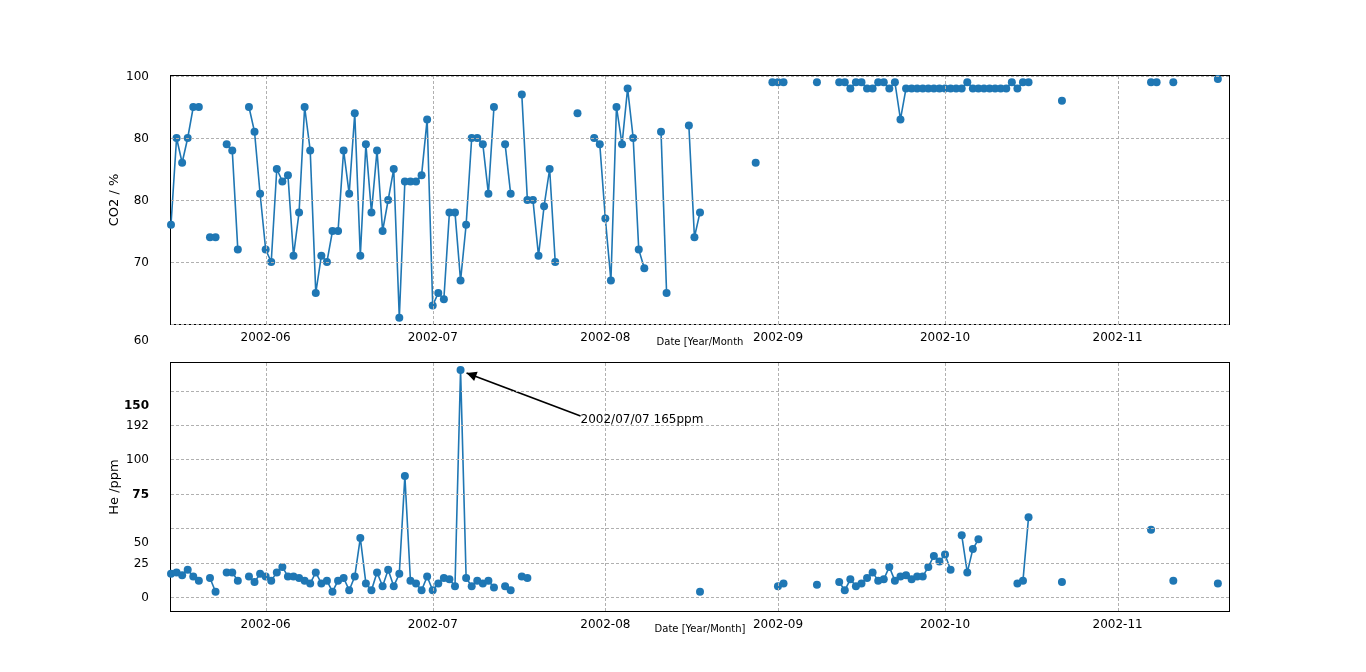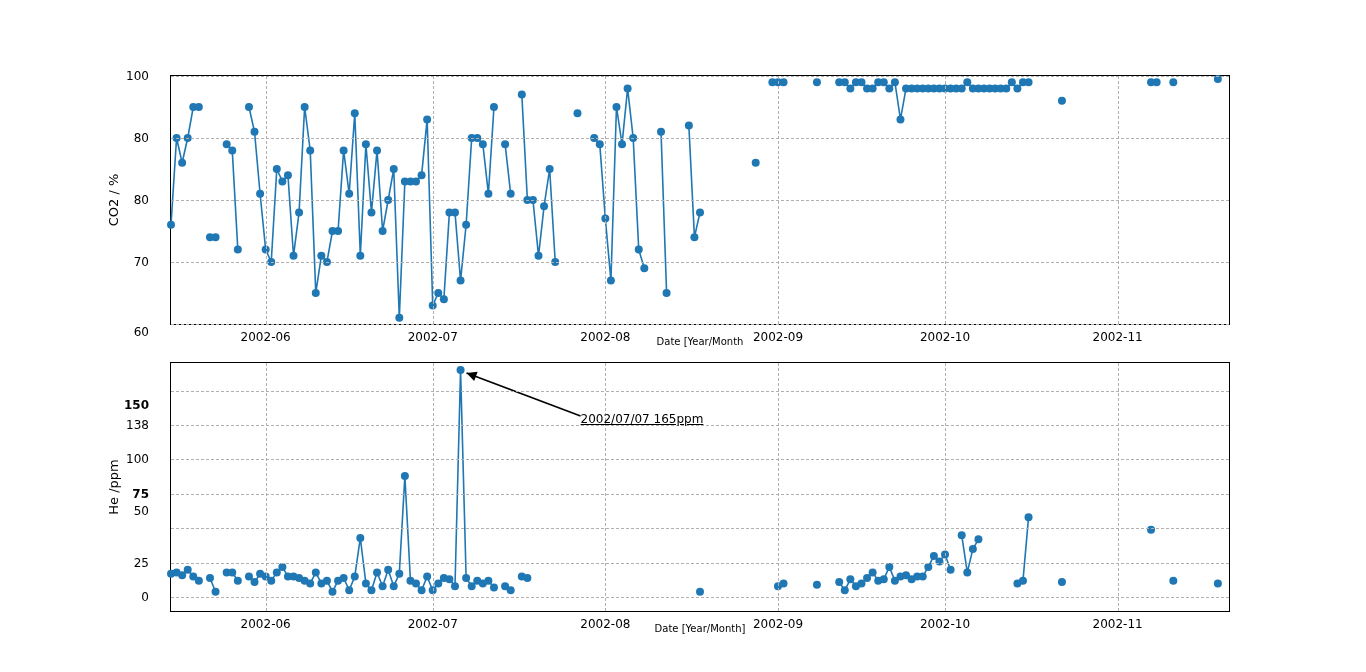--- a/index.html
+++ b/index.html
@@ -222,21 +222,21 @@
         <circle cx="851.9684210526315" cy="6.200000000000017" r="4" fill="#1f77b4"></circle>
         <circle cx="857.5368421052631" cy="6.200000000000017" r="4" fill="#1f77b4"></circle>
         <circle cx="890.9473684210526" cy="24.799999999999983" r="4" fill="#1f77b4"></circle>
         <path d="M980.0421052631579 6.200000000000017 L985.6105263157895 6.200000000000017 " stroke="#1f77b4" stroke-width="1.6" fill="none"></path>
         <circle cx="980.0421052631579" cy="6.200000000000017" r="4" fill="#1f77b4"></circle>
         <circle cx="985.6105263157895" cy="6.200000000000017" r="4" fill="#1f77b4"></circle>
         <circle cx="1002.3157894736842" cy="6.200000000000017" r="4" fill="#1f77b4"></circle>
         <circle cx="1046.8631578947368" cy="3.0999999999999943" r="4" fill="#1f77b4"></circle>
       </svg>
   <div class="grid-h" style="top: 248px;"></div>
-      <div class="tick-y" style="top: 256px; text-align: center;">60</div>
+      <div class="tick-y" style="top: 264px; text-align: center;">60</div>
       <div class="grid-h" style="top: 186px;"></div>
       <div class="tick-y" style="top: 186px;">70</div>
       <div class="grid-h" style="top: 124px;"></div>
       <div class="tick-y" style="top: 124px;">80</div>
       <div class="grid-h" style="top: 62px;"></div>
       <div class="tick-y" style="top: 62px;">80</div>
       <div class="grid-h" style="top: 0px;"></div>
       <div class="tick-y" style="top: 0px;">100</div>
       <div class="grid-v" style="left: 94.6632px;"></div>
       <div class="tick-x" style="left: 94.6632px;">2002-06</div>
@@ -363,37 +363,37 @@
         <circle cx="1002.3157894736842" cy="217.6888888888889" r="4" fill="#1f77b4"></circle>
         <circle cx="1046.8631578947368" cy="220.44444444444446" r="4" fill="#1f77b4"></circle>
         <line x1="409.5578947368421" y1="52.888888888888886" x2="295.5578947368421" y2="9.888888888888886" stroke="#000" stroke-width="1.6"></line>
         <polygon points="295.5578947368421,9.888888888888886 303.14981488920574,18.096370134687422 306.67903182489914,8.739841514477089" fill="#000"></polygon>
       </svg>
   <div class="grid-h" style="top: 234.222px;"></div>
       <div class="tick-y" style="top: 234.222px;">0</div>
       <div class="grid-h" style="top: 199.778px;"></div>
       <div class="tick-y" style="top: 199.778px;">25</div>
       <div class="grid-h" style="top: 165.333px;"></div>
-      <div class="tick-y" style="top: 148px; text-align: right;">50</div>
+      <div class="tick-y" style="top: 179px; text-align: right;">50</div>
       <div class="grid-h" style="top: 130.889px;"></div>
       <div class="tick-y" style="top: 130.889px; font-weight: bold;">75</div>
       <div class="grid-h" style="top: 96.4444px;"></div>
       <div class="tick-y" style="top: 96.4444px;">100</div>
       <div class="grid-h" style="top: 62px;"></div>
-      <div class="tick-y" style="top: 62px;">138</div>
+      <div class="tick-y" style="top: 62px;">192</div>
       <div class="grid-h" style="top: 27.5556px;"></div>
       <div class="tick-y" style="top: 42px; font-weight: bold;">150</div>
       <div class="grid-v" style="left: 94.6632px;"></div>
       <div class="tick-x" style="left: 94.6632px;">2002-06</div>
       <div class="grid-v" style="left: 261.716px;"></div>
       <div class="tick-x" style="left: 261.716px;">2002-07</div>
       <div class="grid-v" style="left: 434.337px;"></div>
       <div class="tick-x" style="left: 434.337px;">2002-08</div>
       <div class="grid-v" style="left: 606.958px;"></div>
       <div class="tick-x" style="left: 606.958px;">2002-09</div>
       <div class="grid-v" style="left: 774.011px;"></div>
       <div class="tick-x" style="left: 774.011px;">2002-10</div>
       <div class="grid-v" style="left: 946.632px;"></div>
       <div class="tick-x" style="left: 946.632px;">2002-11</div>
-      <div class="ann-text" style="left: 409.558px; top: 48.8889px; text-decoration: underline;">2002/07/07 165ppm</div>
+      <div class="ann-text" style="left: 409.558px; top: 48.8889px;">2002/07/07 165ppm</div>
     </div>
 
 </div>
 
 </body></html>

